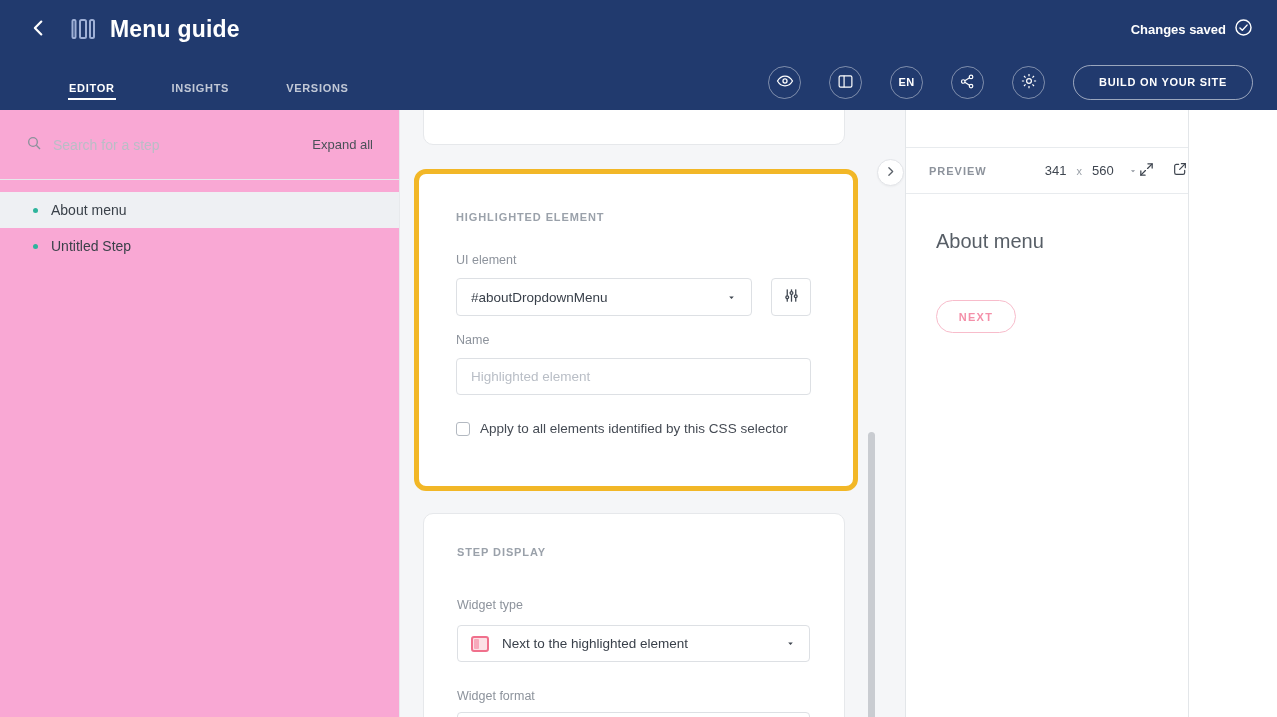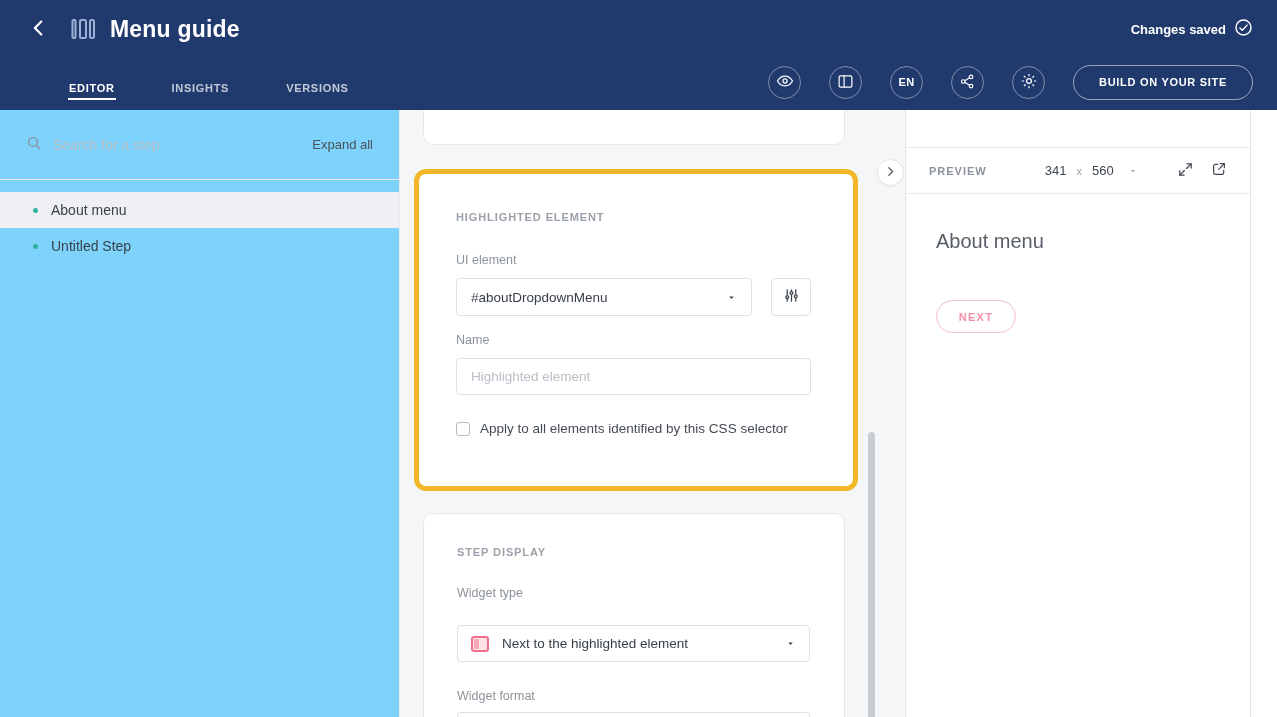--- a/index.html
+++ b/index.html
@@ -28,21 +28,21 @@
   .tab.active::after { content:""; position:absolute; left:0; right:0; bottom:6px; height:2px; background:#fff; }
 
   .header-actions { margin-left:auto; display:flex; align-items:center; gap:28px; }
   .icon-circle { width:33px; height:33px; border-radius:50%; border:1px solid rgba(255,255,255,.42); background:transparent; display:flex; align-items:center; justify-content:center; cursor:pointer; color:#fff; font-size:11px; font-weight:700; letter-spacing:.4px; }
   .build-btn { height:35px; padding:0 25px; border-radius:18px; border:1px solid rgba(255,255,255,.55); background:transparent; color:#fff; font-size:11px; font-weight:700; letter-spacing:.7px; cursor:pointer; }
   .publish-group { display:flex; height:35px; border-radius:18px; overflow:hidden; background:#fa4b7c; margin-left:23px; }
   .publish-main { width:175px; border:none; background:transparent; color:#fff; font-size:11.5px; font-weight:700; letter-spacing:.9px; cursor:pointer; }
   .publish-caret { width:38px; border:none; border-left:1px solid rgba(255,255,255,.45); background:transparent; display:flex; align-items:center; justify-content:center; cursor:pointer; }
 
   
-  .sidebar { position:absolute; top:110px; left:0; width:400px; bottom:0; background:#7dd3fc; border-right:1px solid #e7e9ec; }
+  .sidebar { position:absolute; top:110px; left:0; width:400px; bottom:0; background:#f9a8d4; border-right:1px solid #e7e9ec; }
   .sidebar-search { height:70px; display:flex; align-items:center; gap:11px; padding:0 26px; border-bottom:1px solid #e7e9ec; }
   .search-input { flex:1; border:none; outline:none; background:transparent; font-size:14px; color:#3f4650; font-family:"Liberation Sans", sans-serif; }
   .search-input::placeholder { color:#b9bec6; }
   .expand-all { background:none; border:none; font-size:13px; color:#4a5158; cursor:pointer; white-space:nowrap; }
   .step-list { padding-top:12px; }
   .step-item { height:36px; display:flex; align-items:center; gap:13px; padding-left:33px; font-size:14px; color:#3a4149; cursor:pointer; }
   .step-item.selected { background:#eef0f3; }
   .step-dot { width:5px; height:5px; border-radius:50%; background:#2eb49c; flex:0 0 auto; }
 
   
@@ -60,34 +60,34 @@
   .tune-btn { width:40px; height:38px; border:1px solid #dde0e4; border-radius:4px; background:#fff; display:flex; align-items:center; justify-content:center; cursor:pointer; }
   .hl-name-label { margin-top:17px; }
   .text-input { width:100%; height:37px; margin-top:10px; border:1px solid #dde0e4; border-radius:4px; background:#fff; padding:0 14px; font-size:13.5px; color:#39404a; outline:none; font-family:"Liberation Sans", sans-serif; }
   .text-input::placeholder { color:#b9bec6; }
   .checkbox-row { display:flex; align-items:center; gap:10px; margin-top:26px; }
   .checkbox { width:14px; height:14px; border:1px solid #b3b9c1; border-radius:3px; background:#fff; cursor:pointer; flex:0 0 auto; }
   .checkbox-label { font-size:13.5px; color:#454b54; }
 
   .card2 { position:absolute; left:23px; top:403px; width:422px; height:420px; background:#fff; border:1px solid #e6e8eb; border-radius:10px; padding:0 34px 0 33px; }
   .sd-section-title { margin-top:32px; }
-  .sd-widgettype-label { margin-top:28px; }
-  .widget-select { height:37px; margin-top:24px; border:1px solid #dde0e4; border-radius:4px; background:#fff; display:flex; align-items:center; gap:13px; padding:0 13px; font-size:13.5px; color:#39404a; cursor:pointer; }
+  .sd-widgettype-label { margin-top:40px; }
+  .widget-select { height:37px; margin-top:12px; border:1px solid #dde0e4; border-radius:4px; background:#fff; display:flex; align-items:center; gap:13px; padding:0 13px; font-size:13.5px; color:#39404a; cursor:pointer; }
   .widget-select .caret { margin-left:auto; display:flex; }
   .widget-icon { width:18px; height:16px; border:2px solid #f0708c; border-radius:3px; background:#fce1e6; position:relative; flex:0 0 auto; }
   .widget-icon::after { content:""; position:absolute; left:1px; top:1px; bottom:1px; width:5px; background:#f7a9bb; border-radius:1px; }
   .sd-widgetformat-label { margin-top:27px; }
   .widget-select.partial { margin-top:8px; }
 
   .scrollbar { position:absolute; left:468px; top:322px; width:7px; height:395px; background:#c9ccd1; border-radius:4px; cursor:pointer; }
 
   .collapse-btn { position:absolute; left:877px; top:159px; width:27px; height:27px; border-radius:50%; background:#fff; border:1px solid #e2e4e8; display:flex; align-items:center; justify-content:center; cursor:pointer; z-index:20; box-shadow:0 1px 2px rgba(0,0,0,.04); }
 
   
-  .preview { position:absolute; left:905px; top:110px; width:346px; bottom:0; background:#fff; border-left:1px solid #e3e6e9; border-right:1px solid #e3e6e9; }
+  .preview { position:absolute; left:905px; top:110px; width:284px; bottom:0; background:#fff; border-left:1px solid #e3e6e9; border-right:1px solid #e3e6e9; }
   .preview-header { margin-top:37px; height:47px; border-top:1px solid #e8ebee; border-bottom:1px solid #e8ebee; display:flex; align-items:center; padding:0 23px; }
   .preview-label { font-size:11px; font-weight:700; color:#8d939c; letter-spacing:1px; }
   .size-group { display:flex; align-items:center; margin-left:58px; background:none; border:none; cursor:pointer; }
   .size-num { font-size:13px; color:#3f4650; }
   .size-sep { font-size:11px; color:#9aa0a8; margin:0 10px; }
   .size-caret { margin-left:14px; display:flex; }
   .preview-actions { margin-left:auto; display:flex; align-items:center; gap:17px; }
   .pv-icon-btn { background:none; border:none; cursor:pointer; display:flex; align-items:center; justify-content:center; padding:0; }
   .preview-title { margin:36px 0 0 30px; font-size:20px; color:#575e66; height:23px; }
   .next-btn { display:block; margin:47px 0 0 30px; width:80px; height:33px; border:1px solid #f8bccb; border-radius:17px; background:#fff; color:#f490a9; font-size:11px; font-weight:700; letter-spacing:1.3px; cursor:pointer; }

